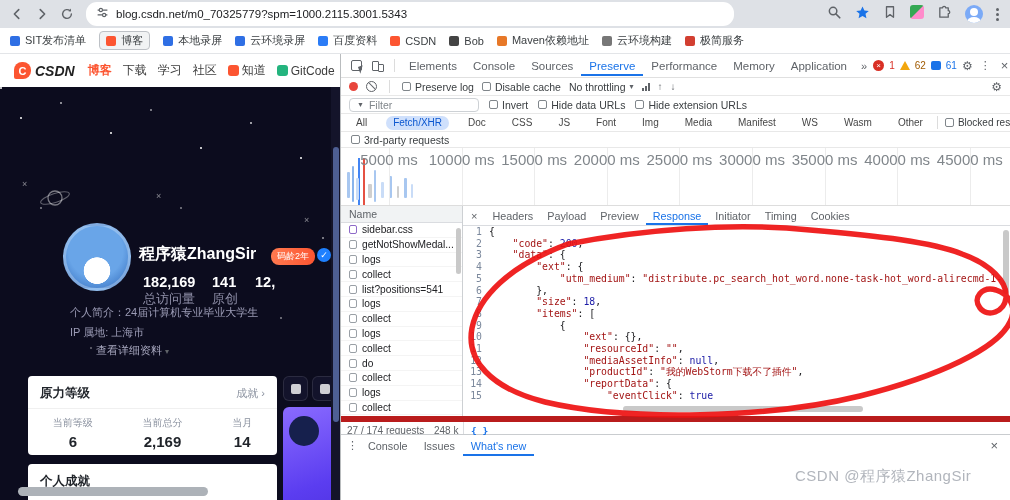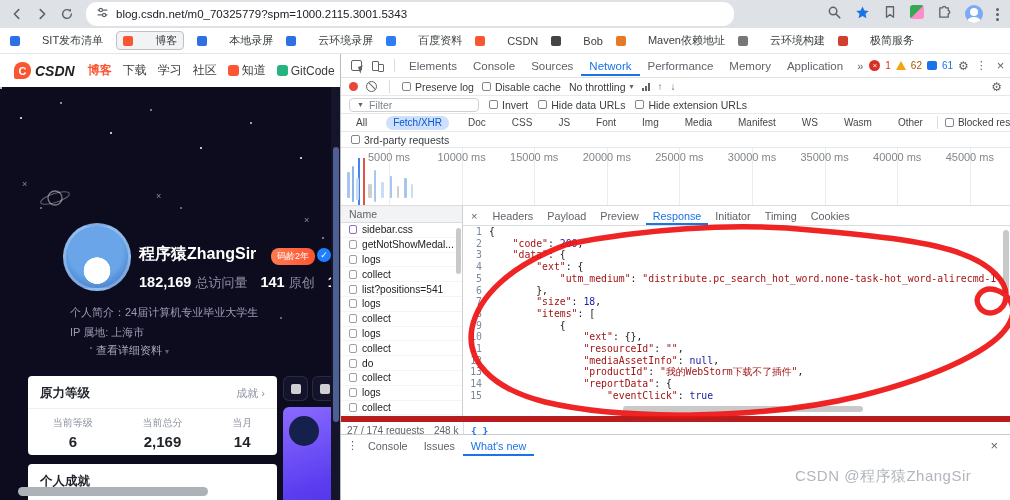--- a/index.html
+++ b/index.html
@@ -15,21 +15,21 @@
   .tb-avatar{width:18px;height:18px;border-radius:50%;background:#7baaf7;position:relative;overflow:hidden;flex:none;}
   .tb-avatar i{position:absolute;left:5px;top:3px;width:8px;height:8px;border-radius:50%;background:#fff;}
   .tb-avatar b{position:absolute;left:2px;top:12px;width:14px;height:10px;border-radius:50%;background:#fff;}
   .dots{display:flex;flex-direction:column;gap:2px;}
   .dots i{width:3px;height:3px;border-radius:50%;background:#5f6368;}
   .ext-colored{width:14px;height:14px;border-radius:3px;background:linear-gradient(135deg,#34a853 48%,#ff8bcb 52%);display:inline-block;}
 
   
   .bookmarks{position:absolute;left:0;top:28px;width:1010px;height:26px;background:#fff;border-bottom:1px solid #e3e5e8;display:flex;align-items:center;padding:0 10px;z-index:5;}
   #bm-items{display:flex;gap:13px;align-items:center;white-space:nowrap;}
-  .bm-item{display:flex;gap:22px;align-items:center;font-size:11px;color:#3c4043;}
+  .bm-item{display:flex;gap:5px;align-items:center;font-size:11px;color:#3c4043;}
   .bm-item.active{border:1px solid #bdc1c6;background:#f1f3f4;border-radius:4px;padding:1px 6px;}
   .bm-ic{width:10px;height:10px;border-radius:2px;flex:none;}
 
   
   .csdn-header{position:absolute;left:0;top:54px;width:340px;height:33px;background:#fff;display:flex;align-items:center;gap:13px;padding-left:14px;overflow:hidden;white-space:nowrap;z-index:2;}
   .logo{display:flex;align-items:center;gap:4px;flex:none;}
   .logo-ic{width:17px;height:17px;background:#fc5531;border-radius:8px 8px 8px 2px;color:#fff;font-weight:bold;font-size:11px;display:flex;align-items:center;justify-content:center;}
   .logo-tx{font-size:14px;font-weight:bold;color:#222;font-style:italic;}
   #nav-items{display:flex;gap:11px;font-size:12px;color:#3d3d3d;align-items:center;}
   .nav-item{display:flex;align-items:center;}
@@ -45,21 +45,21 @@
     280px 230px rgba(255,255,255,.5),30px 330px rgba(255,255,255,.4),140px 300px rgba(255,255,255,.35),
     250px 330px rgba(255,255,255,.4),310px 390px rgba(255,255,255,.45),70px 390px rgba(255,255,255,.35),200px 380px rgba(255,255,255,.3);}
   .doodle-x{position:absolute;color:rgba(255,255,255,.5);font-size:9px;}
   .avatar{position:absolute;left:63px;top:136px;width:68px;height:68px;border-radius:50%;border:3px solid rgba(255,255,255,.28);
     background:radial-gradient(circle at 50% 72%, #ffffff 0 24%, rgba(255,255,255,0) 25%),
                radial-gradient(circle at 48% 40%, #69a5e8 0 55%, #2d66b8 100%);}
   .p-name{position:absolute;left:139px;top:157px;font-size:16px;font-weight:bold;color:#fff;}
   .badge-age{position:absolute;left:271px;top:161px;background:linear-gradient(90deg,#ff7a50,#fc5531);color:#fff;font-size:9px;padding:2px 6px;border-radius:8px;}
   .badge-check{position:absolute;left:317px;top:161px;width:14px;height:14px;border-radius:50%;background:#1e80ff;color:#fff;font-size:9px;display:flex;align-items:center;justify-content:center;}
   #stats-row{position:absolute;left:139px;top:187px;display:flex;gap:13px;align-items:baseline;white-space:nowrap;}
-  .stat{display:flex;align-items:baseline;}
+  .stat{display:flex;align-items:baseline;flex-direction:column;}
   .stat-v{color:#fff;font-size:14.5px;font-weight:bold;}
   .stat-l{color:#8f8fa8;font-size:13px;margin-left:4px;}
   .p-intro{position:absolute;left:70px;top:218px;color:#9c9cb6;font-size:11px;}
   .p-ip{position:absolute;left:70px;top:238px;color:#9c9cb6;font-size:11px;}
   .p-view{position:absolute;left:96px;top:256px;color:#a9a9c0;font-size:11px;}
   .card{position:absolute;background:#fff;border-radius:4px;overflow:hidden;}
   .level-card{left:28px;top:289px;width:249px;height:79px;}
   .card-head{display:flex;justify-content:space-between;align-items:center;padding:9px 12px 6px;border-bottom:1px solid #f0f0f0;}
   .card-title{font-size:12.5px;font-weight:bold;color:#1f2329;}
   .card-link{font-size:11px;color:#8a919f;}
@@ -116,21 +116,21 @@
   .dt-filterbar{height:18px;display:flex;align-items:center;gap:10px;padding:0 8px;border-bottom:1px solid #e8e8e8;font-size:10.5px;}
   .filter-box{display:flex;align-items:center;gap:5px;border:1px solid #cdd1d5;border-radius:4px;padding:0 7px;height:14px;width:130px;color:#80868b;}
   .funnel{font-size:7px;color:#5f6368;}
 
   .dt-chips{height:18px;display:flex;align-items:center;gap:3px;padding:0 8px;border-bottom:1px solid #e8e8e8;font-size:10px;white-space:nowrap;}
   .chip{padding:1.5px 7px;border-radius:9px;color:#474747;}
   .chip.sel{background:#cfe0fc;color:#0b57d0;}
   .dt-third{height:16px;display:flex;align-items:center;gap:5px;padding:0 10px;border-bottom:1px solid #e8e8e8;font-size:10.5px;}
 
   .timeline{position:relative;height:58px;border-bottom:1px solid #ddd;overflow:hidden;background:#fff;}
-  .tl-label{position:absolute;top:3px;width:72px;text-align:center;font-size:11px;color:#80868b;}
+  .tl-label{position:absolute;top:3px;width:72px;text-align:center;font-size:15px;color:#80868b;}
   .tl-line{position:absolute;top:0;bottom:0;width:1px;background:#ececec;}
   .tl-bar{position:absolute;border-radius:1px;}
   .tl-vline{position:absolute;top:10px;bottom:0;width:1.5px;}
 
   .split{position:relative;height:210px;}
   .req-pane{position:absolute;left:0;top:0;width:122px;height:210px;border-right:1px solid #cdd0d3;overflow:hidden;}
   .req-head{height:17px;background:#f1f3f4;border-bottom:1px solid #dadce0;font-size:10.5px;color:#5f6368;display:flex;align-items:center;padding-left:8px;}
   .req-row{height:14.8px;display:flex;align-items:center;gap:5px;padding-left:8px;font-size:10.2px;color:#202124;border-bottom:1px solid #f4f4f4;white-space:nowrap;overflow:hidden;}
   .ri{width:8px;height:9px;border:1px solid #9aa0a6;border-radius:2px;background:#fff;flex:none;}
   .ri.css{border-color:#8e6ac8;}
@@ -391,21 +391,21 @@
         </span>
       <span class="ic-device">
           <i></i>
           <b></b>
         </span>
       <span class="vdiv"></span>
       <span id="dt-tabs" style="display:flex;align-items:center;">
           <span class="dtab">Elements</span>
           <span class="dtab">Console</span>
           <span class="dtab">Sources</span>
-          <span class="dtab sel">Network</span>
+          <span class="dtab sel">Preserve</span>
           <span class="dtab">Performance</span>
           <span class="dtab">Memory</span>
           <span class="dtab">Application</span>
         </span>
       <span class="more-tabs">»</span>
       <div class="dt-badges">
         <span class="err-dot">×</span>
         <span class="cnt-err">1</span>
         <span class="warn-tri"></span>
         <span class="cnt-warn">62</span>

